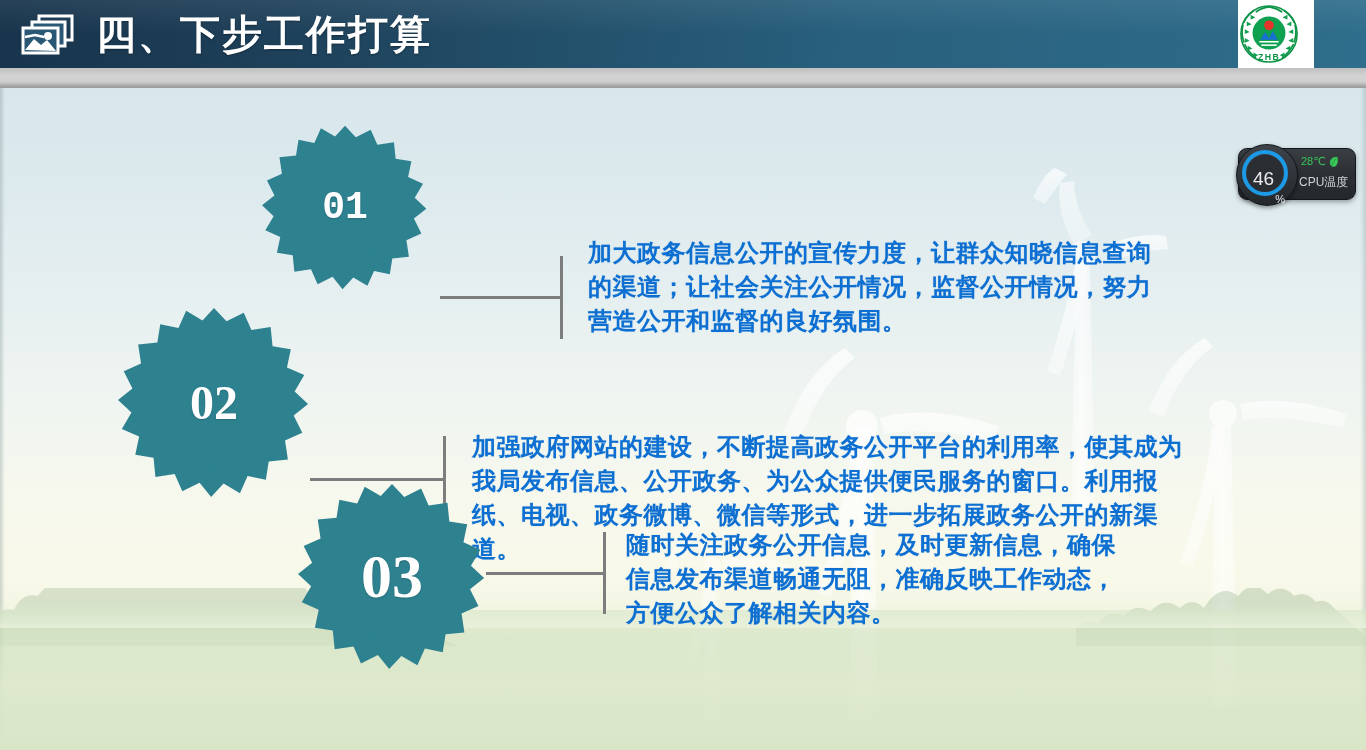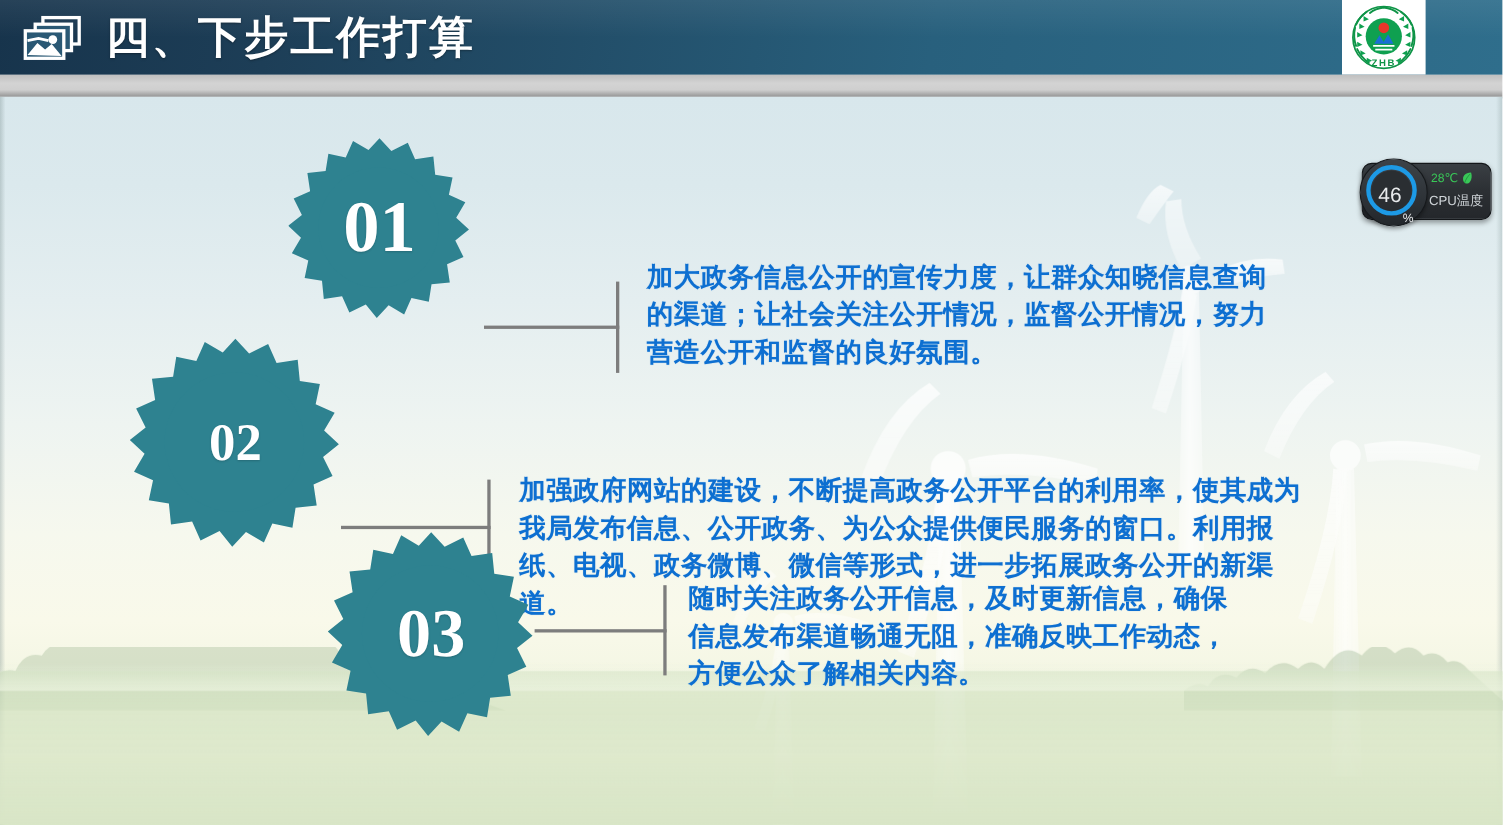--- a/index.html
+++ b/index.html
@@ -25,23 +25,23 @@
     position:absolute;left:17px;top:13px;width:62px;height:44px;
   }
   .hdr-title{
     position:absolute;left:96px;top:7px;
     font-size:40px;font-weight:bold;color:#ffffff;
     letter-spacing:2px;line-height:54px;
     text-shadow:0 1px 2px rgba(0,0,0,.35);
     white-space:nowrap;
   }
   .hdr-logo{
-    position:absolute;right:70px;top:0;width:76px;height:68px;
+    position:absolute;right:52px;top:0;width:76px;height:68px;
     background:#ffffff;
-    display:flex;align-items:center;justify-content:center;
+    display:flex;align-items:center;
   }
 
   
   .sep{
     position:absolute;left:0;top:68px;width:1366px;height:22px;
     background:linear-gradient(180deg,#bfbfbf 0%,#d3d3d3 35%,#cfcfcf 62%,#9a9a9a 88%,#e9eef0 100%);
   }
 
   
   .stage{
@@ -282,21 +282,21 @@
       <div class="gear-wrap" style="left:262px;top:36px;width:166px;height:166px;">
         <svg viewBox="0 0 200 200" width="166" height="166">
           <path d="M100 2 L113 16 L131 7 L139 25 L159 22 L161 42 L180 45 L176 64
                    L194 72 L184 89 L198 102 L183 114 L192 132 L174 140 L177 160
                    L157 162 L154 181 L135 177 L127 195 L110 185 L97 199 L85 184
                    L67 193 L59 175 L39 178 L37 158 L18 155 L22 136 L4 128 L14 111
                    L0 98 L15 86 L6 68 L24 60 L21 40 L41 38 L44 19 L63 23 L71 5
                    L88 15 Z" fill="#2e8290"></path>
           <circle cx="99" cy="100" r="66" fill="#2e8290"></circle>
         </svg>
-        <div class="gear-num" style="font-size:66px;">01</div>
+        <div class="gear-num" style="font-size:38px;font-family:Liberation Mono, monospace;">01</div>
       </div>
 
       <div class="connector" style="left:440px;top:208px;width:126px;height:3px;">
         <div class="conn-h" style="width:123px;"></div>
         <div class="conn-v" style="left:120px;top:-40px;height:83px;"></div>
       </div>
 
       <div class="blurb" style="left:588px;top:148px;width:570px;font-size:24px;">加大政务信息公开的宣传力度，让群众知晓信息查询的渠道；让社会关注公开情况，监督公开情况，努力营造公开和监督的良好氛围。</div>
     </div>
 

